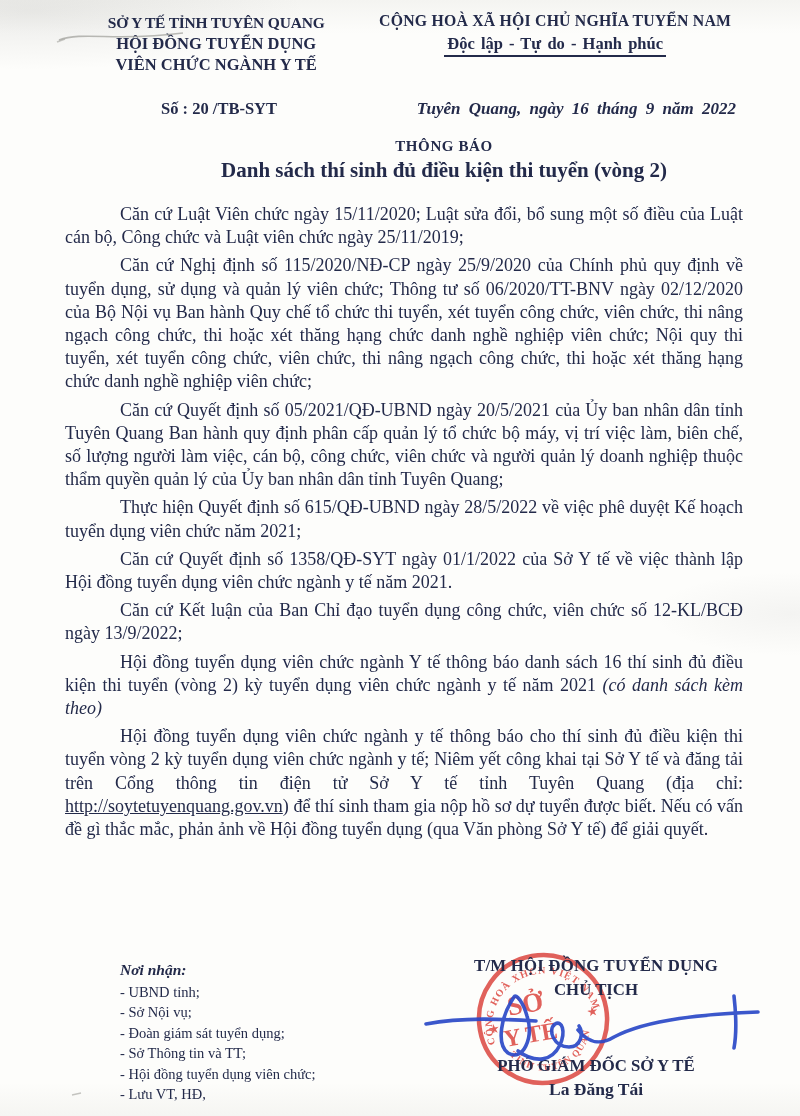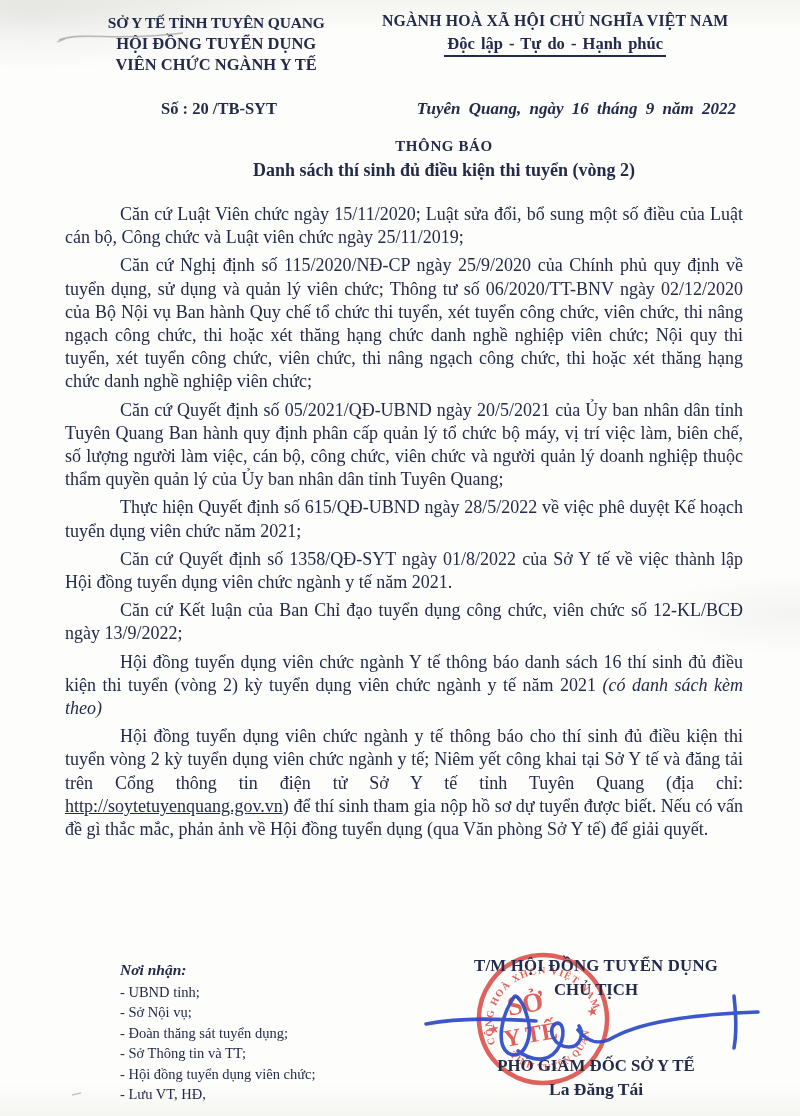--- a/index.html
+++ b/index.html
@@ -22,21 +22,21 @@
   .hr .n1 { font-size:15.8px; font-weight:bold; letter-spacing:0.2px; }
   .hr .n2 { display:inline-block; font-size:16.5px; font-weight:bold; margin-top:4px;
             border-bottom:2px solid var(--ink,#232a4a); padding:0 3px 1px; word-spacing:2px; }
   .subheader { display:flex; margin-top:24px; align-items:flex-start;padding-left:45px; }
   .doc-number { margin-left:116px; font-size:16.5px; font-weight:600; }
   .date-line { margin-left:auto; margin-right:64px; font-size:17px; font-weight:600;
                font-style:italic; word-spacing:4px; }
   
   .title-block { text-align:center; margin-top:15px; padding-left:88px; line-height:24px; }
   .title-block .t1 { font-size:15px; font-weight:bold; letter-spacing:0.6px; }
-  .title-block .t2 { font-size:18px; font-weight:bold; }
+  .title-block .t2 { font-size:21px; font-weight:bold; }
   
   .bodytext { margin:21px 57px 0 65px; font-size:18px; line-height:23.2px; }
   .bodytext p { margin:0 0 5px 0; text-indent:55px; text-align:justify; }
   .it { font-style:italic; }
   .url { text-decoration:underline; }
   
   .footer { position:absolute; left:0; top:956px; width:724px; height:160px; }
   .recipients { position:absolute; left:120px; top:4px; font-size:14.5px; line-height:20.5px; }
   .recipients .rt { font-weight:bold; font-style:italic; font-size:15.5px; margin-bottom:1px; }
   .sign { position:absolute; left:428px; top:0; width:336px; text-align:center; font-weight:bold; }
@@ -59,53 +59,53 @@
     <path d="M2,16 L10,13" fill="none" stroke="#a3a39e" stroke-width="1.4" opacity="0.6"></path>
   </svg>
 
   <div class="header">
     <div class="hl">
       <div class="l1">SỞ Y TẾ TỈNH TUYÊN QUANG</div>
       <div class="l2">HỘI ĐỒNG TUYỂN DỤNG</div>
       <div class="l3">VIÊN CHỨC NGÀNH Y TẾ</div>
     </div>
     <div class="hr">
-      <div class="n1">NGÀNH HOÀ XÃ HỘI CHỦ NGHĨA VIỆT NAM</div>
+      <div class="n1">CỘNG HOÀ XÃ HỘI CHỦ NGHĨA TUYỂN NAM</div>
       <div class="n2">Độc lập - Tự do - Hạnh phúc</div>
     </div>
   </div>
 
   <div class="subheader">
     <div class="doc-number">Số : 20 /TB-SYT</div>
     <div class="date-line">Tuyên Quang, ngày 16 tháng 9 năm 2022</div>
   </div>
 
   <div class="title-block">
     <div class="t1">THÔNG BÁO</div>
     <div class="t2">Danh sách thí sinh đủ điều kiện thi tuyển (vòng 2)</div>
   </div>
 
   <div class="bodytext">
     <p>Căn cứ Luật Viên chức ngày 15/11/2020; Luật sửa đổi, bổ sung một số điều của Luật cán bộ, Công chức và Luật viên chức ngày 25/11/2019;</p>
     <p>Căn cứ Nghị định số 115/2020/NĐ-CP ngày 25/9/2020 của Chính phủ quy định về tuyển dụng, sử dụng và quản lý viên chức; Thông tư số 06/2020/TT-BNV ngày 02/12/2020 của Bộ Nội vụ Ban hành Quy chế tổ chức thi tuyển, xét tuyển công chức, viên chức, thi nâng ngạch công chức, thi hoặc xét thăng hạng chức danh nghề nghiệp viên chức; Nội quy thi tuyển, xét tuyển công chức, viên chức, thi nâng ngạch công chức, thi hoặc xét thăng hạng chức danh nghề nghiệp viên chức;</p>
     <p>Căn cứ Quyết định số 05/2021/QĐ-UBND ngày 20/5/2021 của Ủy ban nhân dân tỉnh Tuyên Quang Ban hành quy định phân cấp quản lý tổ chức bộ máy, vị trí việc làm, biên chế, số lượng người làm việc, cán bộ, công chức, viên chức và người quản lý doanh nghiệp thuộc thẩm quyền quản lý của Ủy ban nhân dân tỉnh Tuyên Quang;</p>
     <p>Thực hiện Quyết định số 615/QĐ-UBND ngày 28/5/2022 về việc phê duyệt Kế hoạch tuyển dụng viên chức năm 2021;</p>
-    <p>Căn cứ Quyết định số 1358/QĐ-SYT ngày 01/8/2022 của Sở Y tế về việc thành lập Hội đồng tuyển dụng viên chức ngành y tế năm 2021.</p>
+    <p>Căn cứ Quyết định số 1358/QĐ-SYT ngày 01/1/2022 của Sở Y tế về việc thành lập Hội đồng tuyển dụng viên chức ngành y tế năm 2021.</p>
     <p>Căn cứ Kết luận của Ban Chỉ đạo tuyển dụng công chức, viên chức số 12-KL/BCĐ ngày 13/9/2022;</p>
     <p><span>Hội đồng tuyển dụng viên chức ngành Y tế thông báo danh sách 16 thí sinh đủ điều kiện thi tuyển (vòng 2) kỳ tuyển dụng viên chức ngành y tế năm 2021 </span><span class="it">(có danh sách kèm theo)</span></p>
     <p><span>Hội đồng tuyển dụng viên chức ngành y tế thông báo cho thí sinh đủ điều kiện thi tuyển vòng 2 kỳ tuyển dụng viên chức ngành y tế; Niêm yết công khai tại Sở Y tế và đăng tải trên Cổng thông tin điện tử Sở Y tế tỉnh Tuyên Quang (địa chỉ: </span><span class="url">http://soytetuyenquang.gov.vn</span><span>) để thí sinh tham gia nộp hồ sơ dự tuyển được biết. Nếu có vấn đề gì thắc mắc, phản ảnh về Hội đồng tuyển dụng (qua Văn phòng Sở Y tế) để giải quyết.</span></p>
   </div>
 
   <div class="footer">
 
     <div class="recipients">
       <div class="rt">Nơi nhận:</div>
       <div>- UBND tỉnh;</div>
       <div>- Sở Nội vụ;</div>
-      <div>- Đoàn thăng sát tuyển dụng;</div>
+      <div>- Đoàn giám sát tuyển dụng;</div>
       <div>- Sở Thông tin và TT;</div>
       <div>- Hội đồng tuyển dụng viên chức;</div>
       <div>- Lưu VT, HĐ,</div>
     </div>
 
     <div class="sign">
 
       <svg class="stamp-svg" viewBox="0 0 142 142">
         <g transform="rotate(-10 71 71)" fill="none" stroke="#dd4c45">
           <circle cx="71" cy="71" r="64" stroke-width="4.5"></circle>

